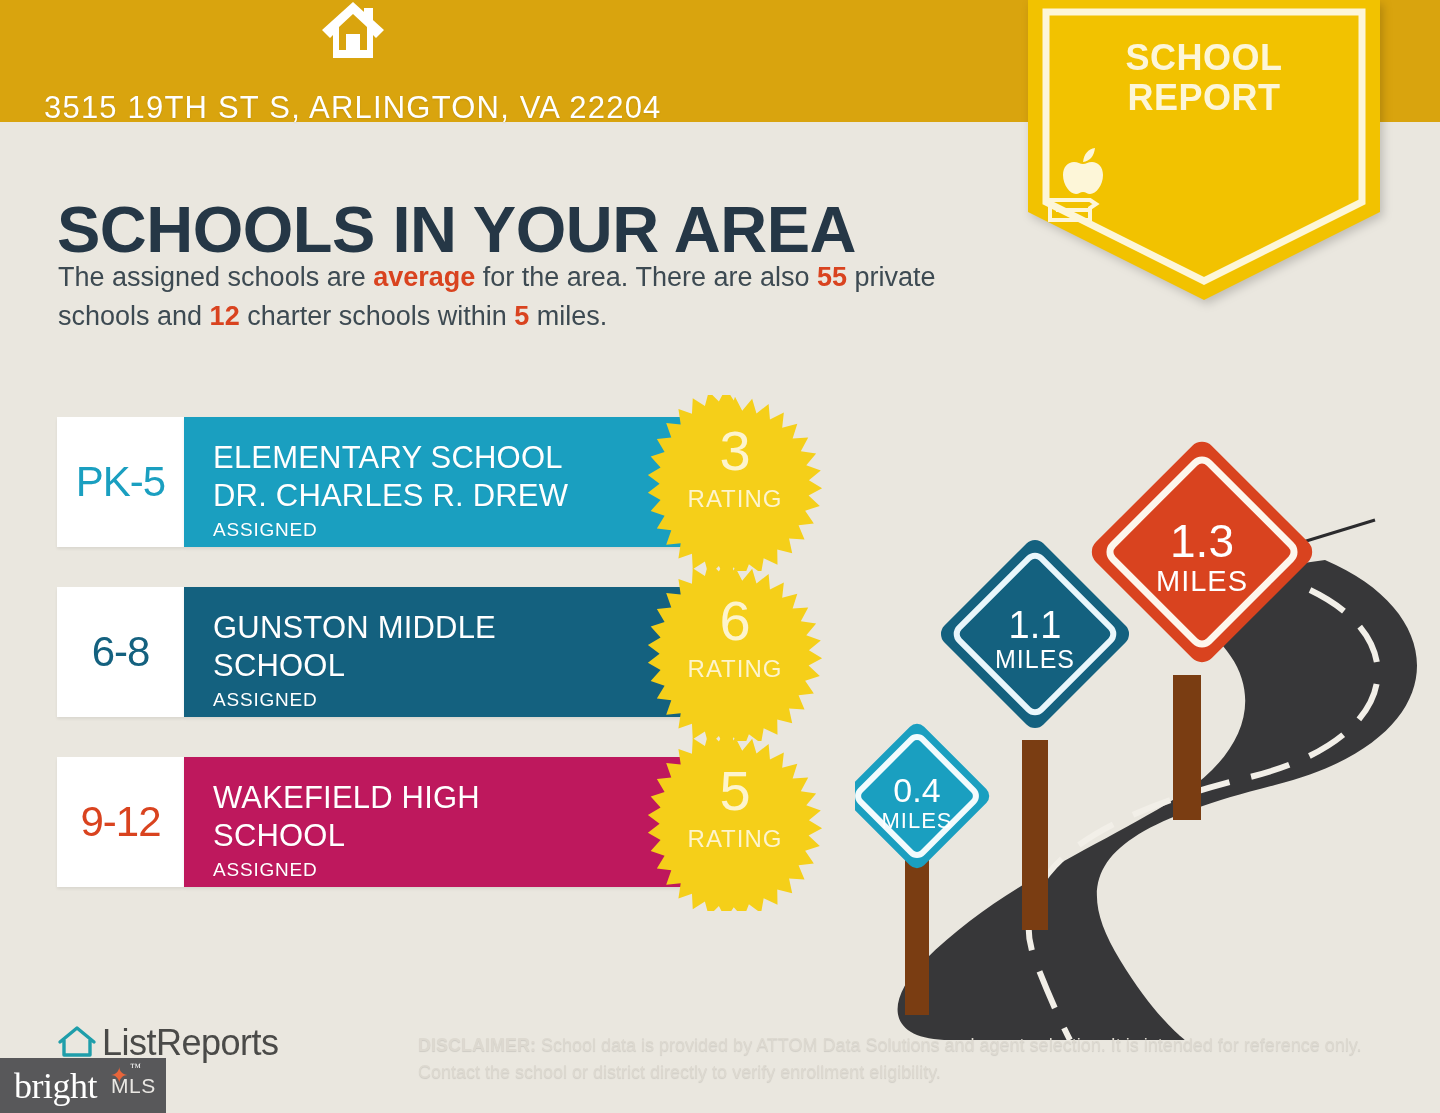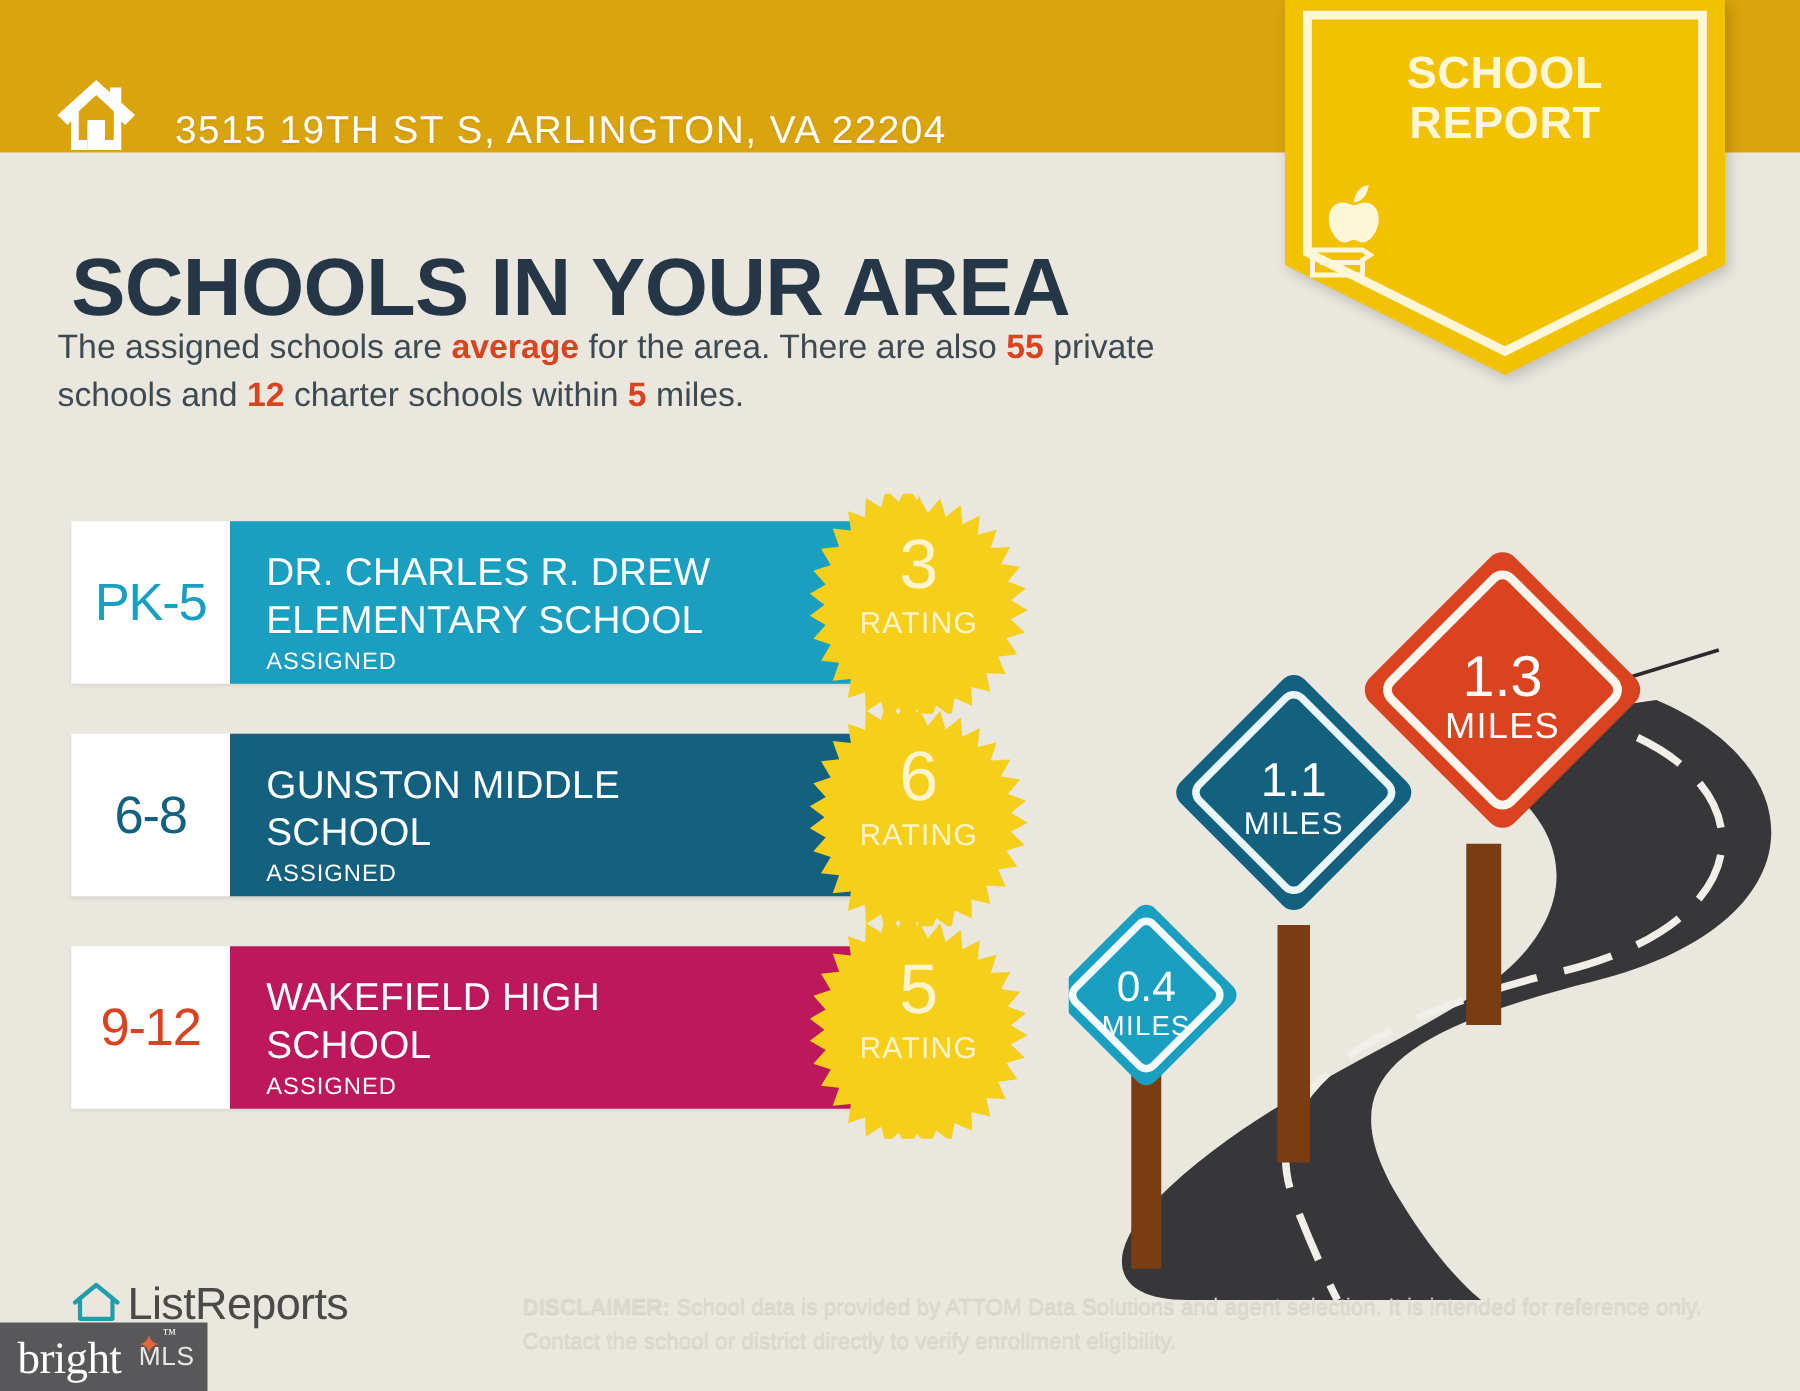--- a/index.html
+++ b/index.html
@@ -12,21 +12,21 @@
   }
   .stage{position:absolute;inset:0;width:1440px;height:1113px;overflow:hidden;}
 
   
   .header{
     position:absolute;left:0;top:0;width:1440px;height:122px;
     background:#d9a40e;
   }
   .header-inner{
     position:absolute;left:44px;top:0;height:122px;
-    display:flex;align-items:flex-end;gap:30px;
+    display:flex;align-items:center;gap:30px;flex-direction:column;
   }
   .house-icon{width:66px;height:60px;display:block;}
   .address{
     color:#ffffff;font-size:31px;letter-spacing:1.2px;font-weight:400;
     white-space:nowrap;
     text-shadow:0 1px 2px rgba(0,0,0,.10);
   }
 
   
   .pennant{
@@ -41,21 +41,21 @@
   .pennant-icon{position:absolute;left:0;top:140px;width:352px;text-align:center;}
 
   
   .title{
     position:absolute;left:57px;top:168px;
     font-size:65px;font-weight:700;color:#253746;letter-spacing:-.5px;
     white-space:nowrap;
     margin-top:24px;
   }
   .subtitle{
-    position:absolute;left:46px;top:258px;width:960px;
+    position:absolute;left:58px;top:258px;width:960px;
     font-size:27px;line-height:39px;color:#3d4a52;
   }
   .subtitle b{color:#d9431f;font-weight:700;}
 
   
   .rows{position:absolute;left:57px;top:417px;width:760px;}
   .row{position:relative;height:130px;margin-bottom:40px;}
   .grade-box{
     position:absolute;left:0;top:0;width:127px;height:130px;
     background:#ffffff;
@@ -165,22 +165,22 @@
   </div>
 
   <div class="rows">
 
     <div class="row">
       <div class="grade-box">
         <span class="grade-text" style="color:#1a9fc0">PK-5</span>
       </div>
       <div class="bar" style="background:#1a9fc0">
         <div class="bar-inner">
+          <div class="school-name">ELEMENTARY SCHOOL</div>
           <div class="school-name">DR. CHARLES R. DREW</div>
-          <div class="school-name">ELEMENTARY SCHOOL</div>
           <div class="assigned">ASSIGNED</div>
         </div>
       </div>
       <div class="rating" style="top:-22px">
         <svg width="176" height="176" viewBox="0 0 200 200">
           <polygon fill="#f5cf19" points="100,2 108.2,17.8 119.5,4.2 124.4,21.1 138.2,10.2 139.7,27.7 155.5,19.8 153.6,37.3 170.8,32.7 165.5,49.4 183.2,48.4 174.8,63.8 192.2,66.4 181,79.8 197.5,85.8 184,96.9 199,105.9 183.6,114.1 196.4,126.1 179.7,131.4 189.6,145.9 172.2,148.1 179,164.1 161.4,163 165,179.8 148,175.6 148.3,192.8 132.6,185.6 129.6,202.5 115.8,192.4 109.6,208.4 98.6,195.6 89.6,209.6 81.7,194.3 70.2,205.9 65.8,189.2 52,198 51.1,180.4 35.7,185.8 38.3,168.4 21.8,170.1 27.6,153.6 11.2,151.8 20,137.1 4.2,131.8 15.4,119.3 1,111 14.3,100.9 1,90.8 15.4,82.5 4.2,70 20,64.7 11.2,50 27.6,48.2 21.8,31.7 38.3,33.4 35.7,16 51.1,21.4 52,3.8 65.8,12.6 70.2,-4.1 81.7,7.5 89.6,-7.8 98.6,6.2"></polygon>
         </svg>
         <div class="rating-val">3</div>
         <div class="rating-lbl">RATING</div>
       </div>

